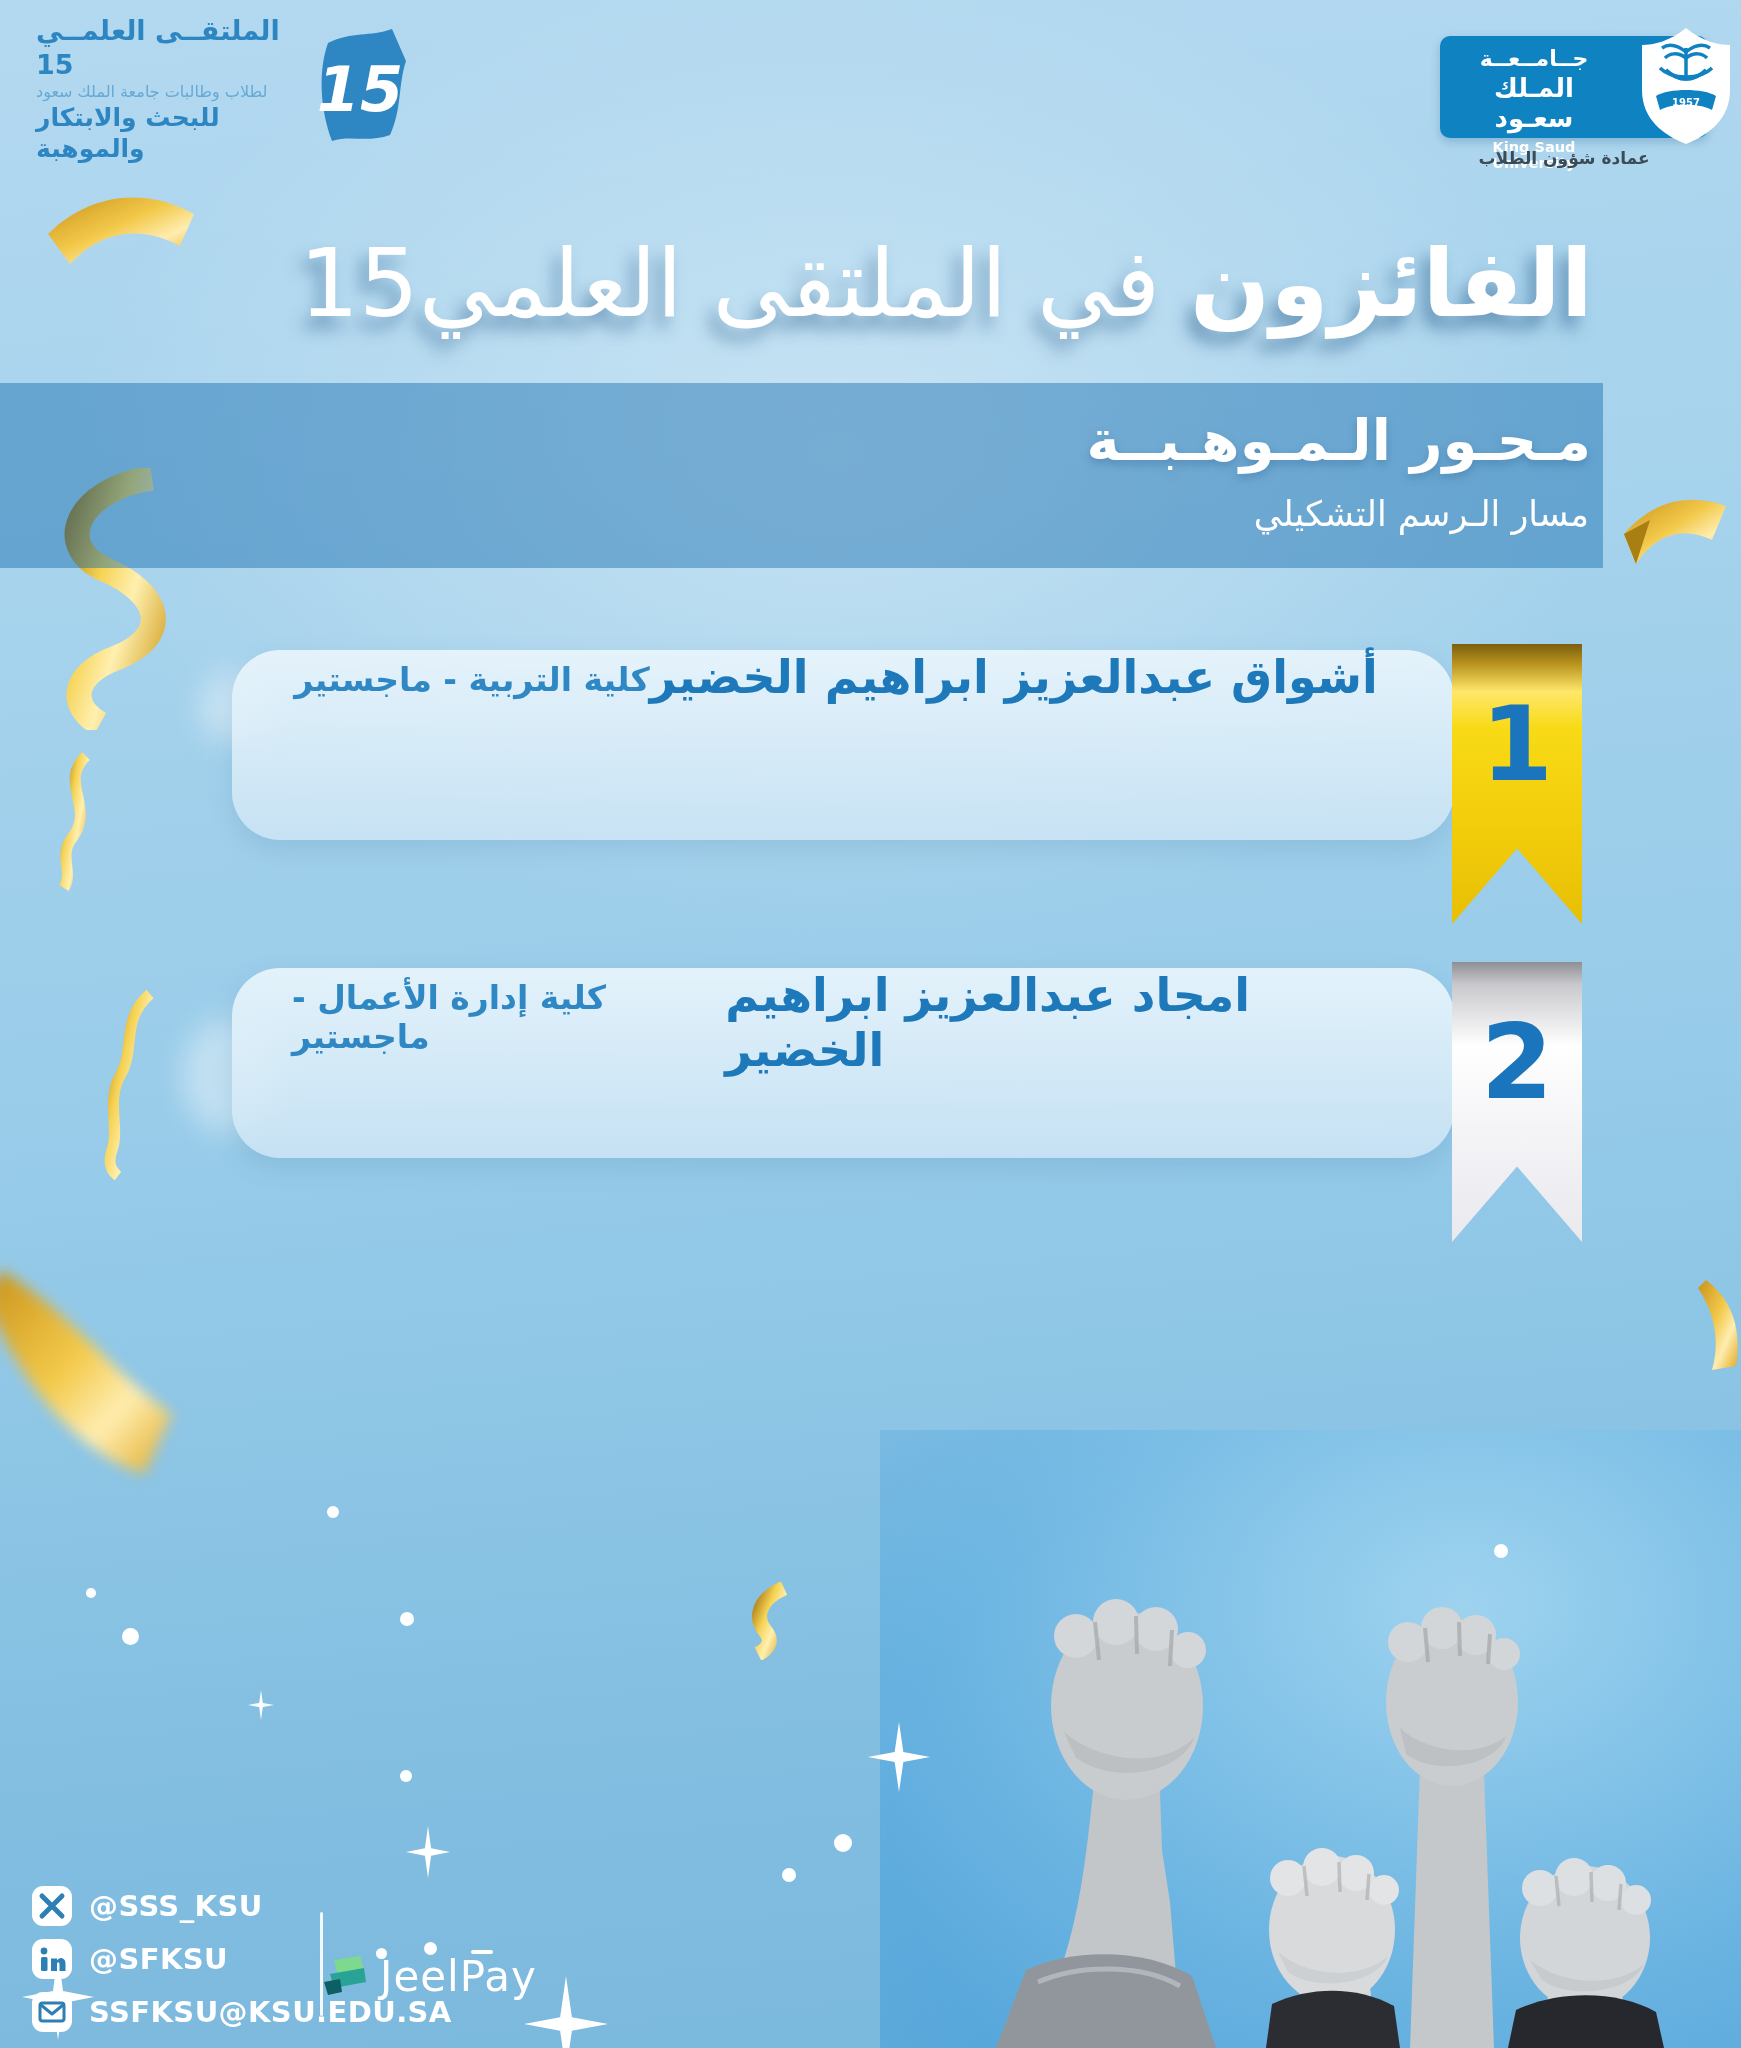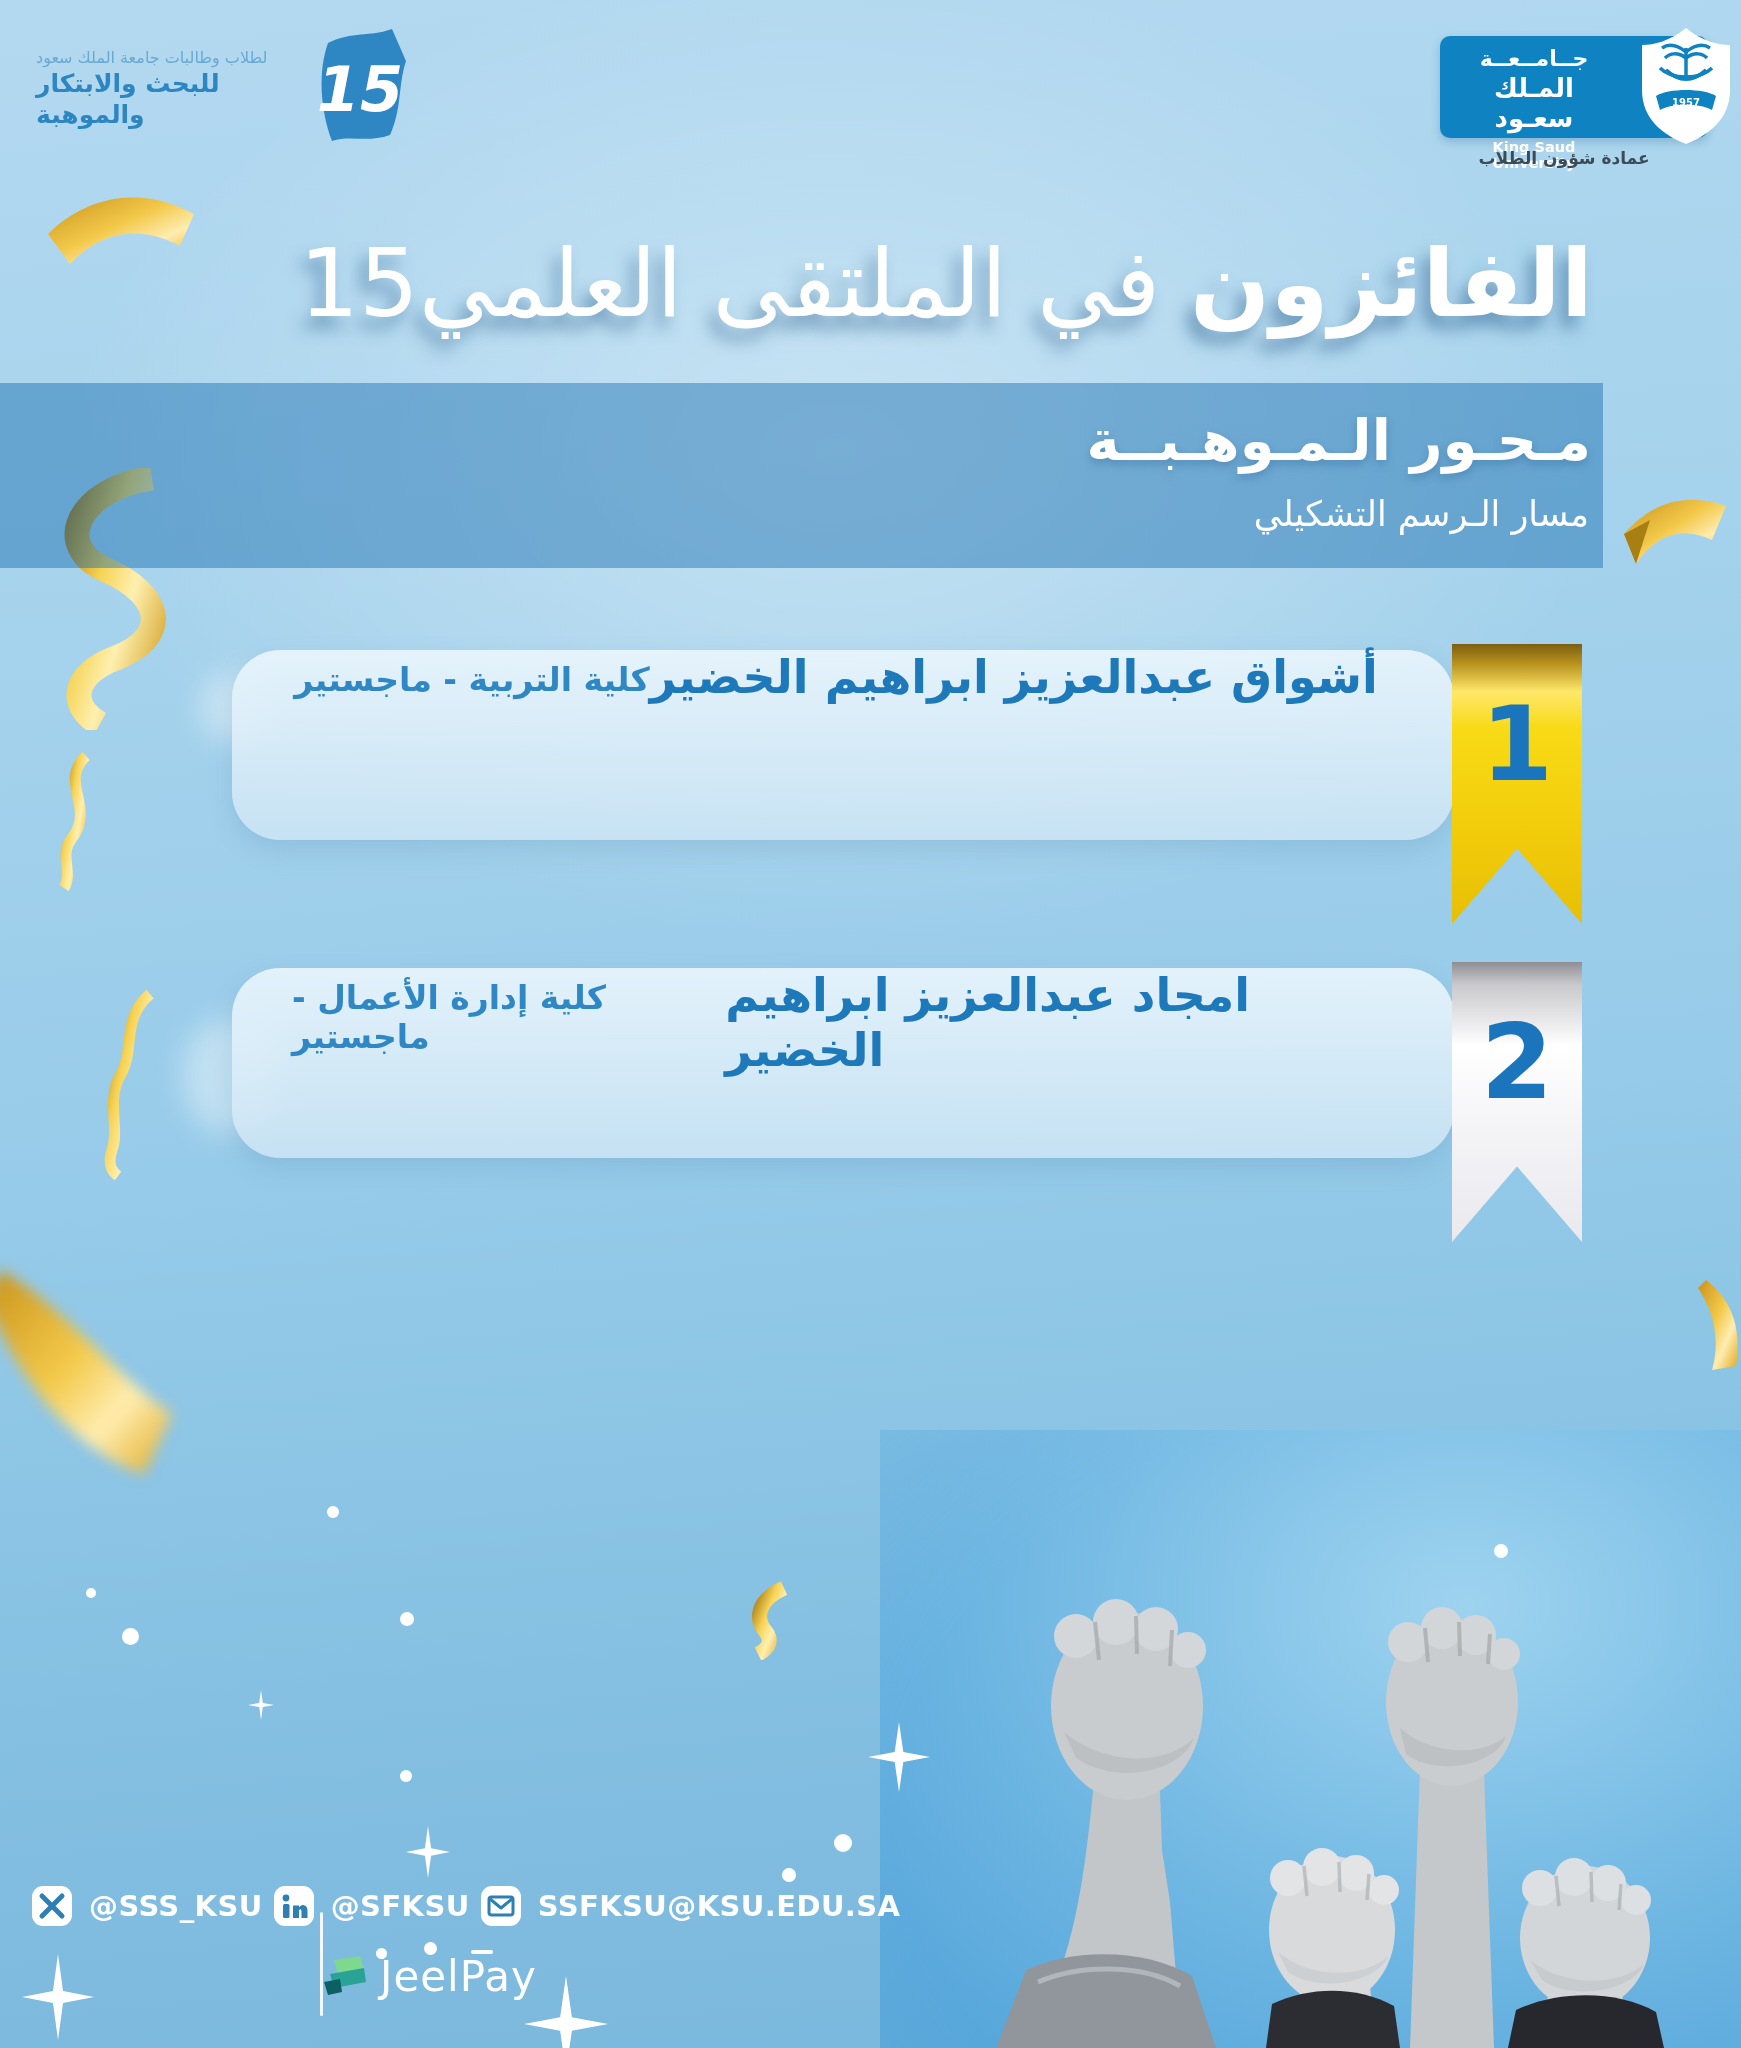--- a/index.html
+++ b/index.html
@@ -50,21 +50,21 @@
   .ribbon-gold{background:linear-gradient(180deg,#7c5e10 0%,#b8921d 7%,#ffe76a 17%,#f8da16 30%,#f2cd0b 65%,#e7bf06 100%);}
   .ribbon-silver{background:linear-gradient(180deg,#8f8f93 0%,#c9c9cd 8%,#ffffff 30%,#f4f4f7 60%,#e9e9ee 100%);}
   .rank-num{color:#1b75bc;font-size:104px;font-weight:800;margin-top:48px;line-height:1;}
   
   .photo{left:880px;top:1430px;width:861px;height:618px;
     background:radial-gradient(120% 125% at 68% 28%, #9ed3ef 0%, #6cb5e2 48%, #4298d3 100%);
     -webkit-mask-image:radial-gradient(115% 115% at 68% 62%, #000 58%, transparent 97%);
     mask-image:radial-gradient(115% 115% at 68% 62%, #000 58%, transparent 97%);}
   .photo svg{width:100%;height:100%;display:block;}
   
-  .social{left:30px;top:1884px;display:flex;flex-direction:row;gap:9px;}
+  .social{left:30px;top:1884px;display:flex;flex-direction:column;gap:9px;}
   .social-row{display:flex;align-items:center;gap:15px;height:44px;}
   .social-icon{width:44px;height:44px;flex:0 0 auto;}
   .social-handle{color:#fff;font-size:29px;font-weight:700;letter-spacing:.4px;white-space:nowrap;}
   .divider{left:320px;top:1912px;width:3px;height:104px;background:rgba(255,255,255,.9);border-radius:2px;}
   .jeelpay{left:320px;top:1952px;display:flex;align-items:center;gap:8px;}
   .jeelpay-icon{width:52px;height:46px;}
   .jeelpay-text{position:relative;color:#fff;font-size:42px;font-weight:500;letter-spacing:1px;}
   .jeelpay-lbar{position:absolute;left:58%;top:-2px;width:22px;height:4px;background:#fff;border-radius:2px;}
   
   .sparkle{position:absolute;background:#fff;
@@ -129,20 +129,21 @@
 
   <svg class="confetti" style="left:1258px;top:1932px;width:58px;height:82px;" viewBox="0 0 58 82">
     <path d="M14,6 C42,18 46,40 32,56 C24,64 26,72 40,78" fill="none" stroke="url(#g2)" stroke-width="14"></path>
   </svg>
 
   <div class="bokeh" style="left:182px;top:1018px;width:96px;height:116px;"></div>
   <div class="bokeh" style="left:200px;top:672px;width:70px;height:72px;"></div>
 
   <div class="abs forum-logo">
     <div class="forum-text">
+      <div class="forum-line1">الملتقــى العلمــي 15</div>
       <div class="forum-line2">لطلاب وطالبات جامعة الملك سعود</div>
       <div class="forum-line3">للبحث والابتكار والموهبة</div>
     </div>
     <svg class="forum-badge" viewBox="0 0 96 118">
       <path d="M16,16 C40,4 58,10 80,2 L94,34 C86,58 90,82 78,108 C56,116 38,108 20,114 C8,82 6,44 16,16 Z" fill="#2e86c3"></path>
       <text x="48" y="84" font-size="62" font-weight="bold" fill="#ffffff" text-anchor="middle" font-style="italic">15</text>
     </svg>
   </div>
 
   <div class="abs ksu-box">

